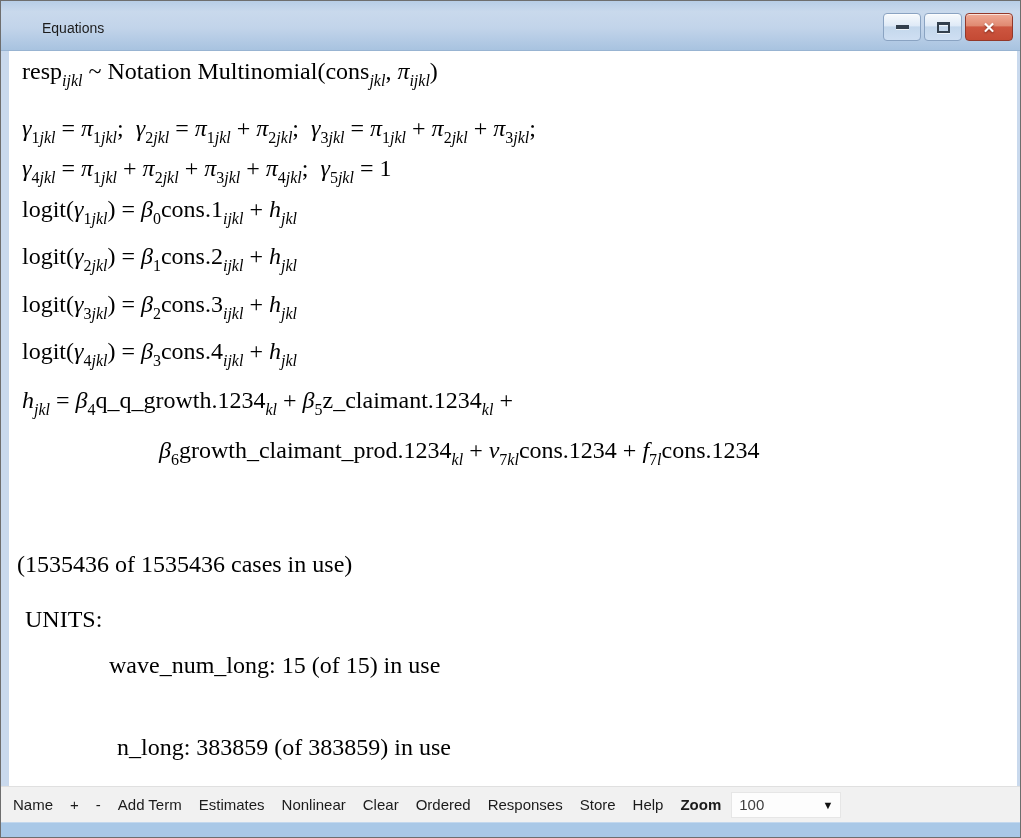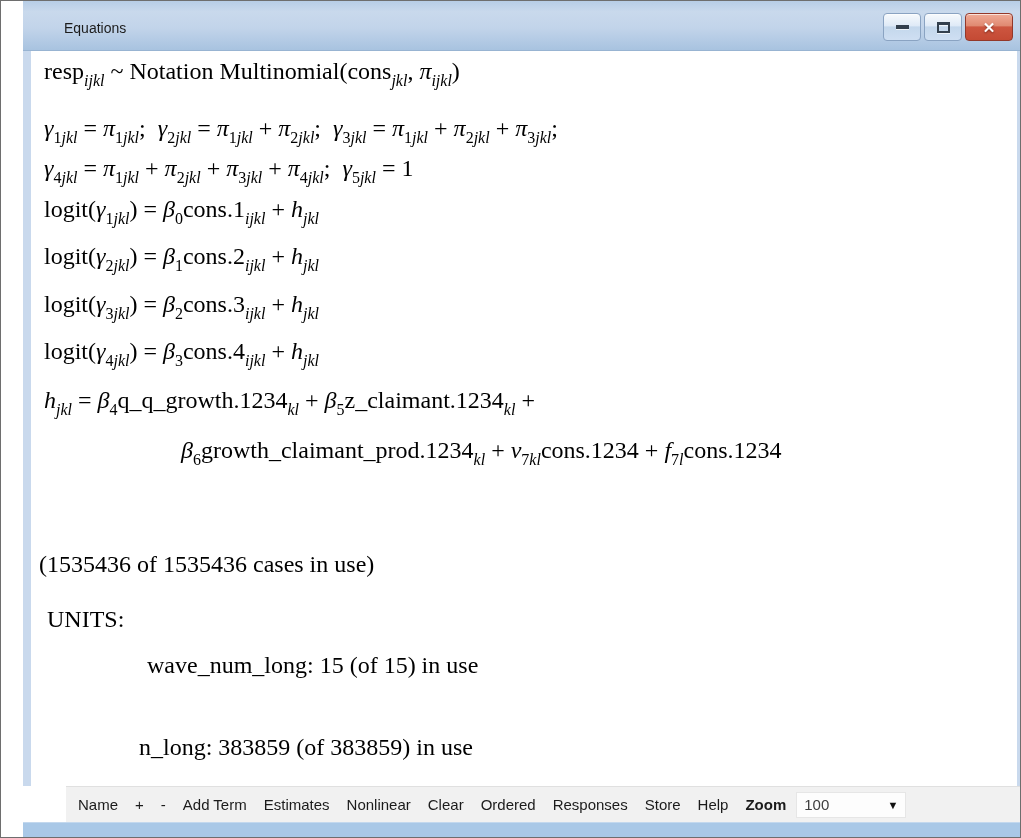--- a/index.html
+++ b/index.html
@@ -4,21 +4,20 @@
 <style>
   * { margin: 0; padding: 0; box-sizing: border-box; }
   html, body { background: #e8e8e8; }
   .window {
     position: relative;
     width: 1021px; height: 838px;
     border: 1px solid #6e6e6e;
     background: #fff;
     font-family: "Liberation Sans", sans-serif;
     overflow: hidden;
-    padding-left: 22px;
   }
   
   .titlebar {
     position: relative;
     height: 50px;
     background: linear-gradient(180deg, #b7cde6 0%, #c9d9ec 22%, #c2d4ea 55%, #a8c3e0 100%);
     border-bottom: 1px solid #98b4d2;
   }
   .titlebar .title {
     position: absolute; left: 41px; top: 19px;
@@ -62,21 +61,21 @@
   .seg-rs, .seg-is { font-size: 16px; position: relative; top: 7px; letter-spacing: 0; }
   .seg-is { font-style: italic; }
   
   .toolbar {
     position: relative;
     height: 36px;
     background: #f1f1f1;
     border-top: 1px solid #e0e0e0;
     display: flex; align-items: center;
     padding-left: 12px;
-    font-size: 15px; color: #1b1b1b; margin-left: 43px;
+    font-size: 15px; color: #1b1b1b;
   }
   .tbtn { margin-right: 17px; cursor: pointer; white-space: nowrap; }
   .tlabel { font-weight: bold; margin-right: 10px; white-space: nowrap; }
   .combo {
     width: 110px; height: 26px;
     background: #fdfdfd; border: 1px solid #e6e6e6;
     display: flex; align-items: center; justify-content: space-between;
     padding: 0 7px; cursor: pointer;
   }
   .combo .val { font-size: 15px; color: #404040; }
@@ -109,21 +108,21 @@
     <div class="eq-line" style="top:64px;  left:13px;"><span class="seg-i">γ</span><span class="seg-rs">1</span><span class="seg-is">jkl</span><span class="seg-r"> = </span><span class="seg-i">π</span><span class="seg-rs">1</span><span class="seg-is">jkl</span><span class="seg-r">;  </span><span class="seg-i">γ</span><span class="seg-rs">2</span><span class="seg-is">jkl</span><span class="seg-r"> = </span><span class="seg-i">π</span><span class="seg-rs">1</span><span class="seg-is">jkl</span><span class="seg-r"> + </span><span class="seg-i">π</span><span class="seg-rs">2</span><span class="seg-is">jkl</span><span class="seg-r">;  </span><span class="seg-i">γ</span><span class="seg-rs">3</span><span class="seg-is">jkl</span><span class="seg-r"> = </span><span class="seg-i">π</span><span class="seg-rs">1</span><span class="seg-is">jkl</span><span class="seg-r"> + </span><span class="seg-i">π</span><span class="seg-rs">2</span><span class="seg-is">jkl</span><span class="seg-r"> + </span><span class="seg-i">π</span><span class="seg-rs">3</span><span class="seg-is">jkl</span><span class="seg-r">;</span></div>
     <div class="eq-line" style="top:104px; left:13px;"><span class="seg-i">γ</span><span class="seg-rs">4</span><span class="seg-is">jkl</span><span class="seg-r"> = </span><span class="seg-i">π</span><span class="seg-rs">1</span><span class="seg-is">jkl</span><span class="seg-r"> + </span><span class="seg-i">π</span><span class="seg-rs">2</span><span class="seg-is">jkl</span><span class="seg-r"> + </span><span class="seg-i">π</span><span class="seg-rs">3</span><span class="seg-is">jkl</span><span class="seg-r"> + </span><span class="seg-i">π</span><span class="seg-rs">4</span><span class="seg-is">jkl</span><span class="seg-r">;  </span><span class="seg-i">γ</span><span class="seg-rs">5</span><span class="seg-is">jkl</span><span class="seg-r"> = 1</span></div>
     <div class="eq-line" style="top:145px; left:13px;"><span class="seg-r">logit(</span><span class="seg-i">γ</span><span class="seg-rs">1</span><span class="seg-is">jkl</span><span class="seg-r">) = </span><span class="seg-i">β</span><span class="seg-rs">0</span><span class="seg-r">cons.1</span><span class="seg-is">ijkl</span><span class="seg-r"> + </span><span class="seg-i">h</span><span class="seg-is">jkl</span></div>
     <div class="eq-line" style="top:192px; left:13px;"><span class="seg-r">logit(</span><span class="seg-i">γ</span><span class="seg-rs">2</span><span class="seg-is">jkl</span><span class="seg-r">) = </span><span class="seg-i">β</span><span class="seg-rs">1</span><span class="seg-r">cons.2</span><span class="seg-is">ijkl</span><span class="seg-r"> + </span><span class="seg-i">h</span><span class="seg-is">jkl</span></div>
     <div class="eq-line" style="top:240px; left:13px;"><span class="seg-r">logit(</span><span class="seg-i">γ</span><span class="seg-rs">3</span><span class="seg-is">jkl</span><span class="seg-r">) = </span><span class="seg-i">β</span><span class="seg-rs">2</span><span class="seg-r">cons.3</span><span class="seg-is">ijkl</span><span class="seg-r"> + </span><span class="seg-i">h</span><span class="seg-is">jkl</span></div>
     <div class="eq-line" style="top:287px; left:13px;"><span class="seg-r">logit(</span><span class="seg-i">γ</span><span class="seg-rs">4</span><span class="seg-is">jkl</span><span class="seg-r">) = </span><span class="seg-i">β</span><span class="seg-rs">3</span><span class="seg-r">cons.4</span><span class="seg-is">ijkl</span><span class="seg-r"> + </span><span class="seg-i">h</span><span class="seg-is">jkl</span></div>
     <div class="eq-line" style="top:336px; left:13px;"><span class="seg-i">h</span><span class="seg-is">jkl</span><span class="seg-r"> = </span><span class="seg-i">β</span><span class="seg-rs">4</span><span class="seg-r">q_q_growth.1234</span><span class="seg-is">kl</span><span class="seg-r"> + </span><span class="seg-i">β</span><span class="seg-rs">5</span><span class="seg-r">z_claimant.1234</span><span class="seg-is">kl</span><span class="seg-r"> + </span></div>
     <div class="eq-line" style="top:386px; left:150px;"><span class="seg-i">β</span><span class="seg-rs">6</span><span class="seg-r">growth_claimant_prod.1234</span><span class="seg-is">kl</span><span class="seg-r"> + </span><span class="seg-i">v</span><span class="seg-rs">7</span><span class="seg-is">kl</span><span class="seg-r">cons.1234 + </span><span class="seg-i">f</span><span class="seg-rs">7</span><span class="seg-is">l</span><span class="seg-r">cons.1234</span></div>
     <div class="eq-line" style="top:500px; left:8px;"><span class="seg-r">(1535436 of 1535436 cases in use)</span></div>
     <div class="eq-line" style="top:555px; left:16px;"><span class="seg-r">UNITS:</span></div>
-    <div class="eq-line" style="top:601px; left:116px;"><span class="seg-r">wave_num_long: 15 (of 15) in use</span></div>
+    <div class="eq-line" style="top:601px; left:100px;"><span class="seg-r">wave_num_long: 15 (of 15) in use</span></div>
     <div class="eq-line" style="top:683px; left:108px;"><span class="seg-r">n_long: 383859 (of 383859) in use</span></div>
   </div>
 
   <div class="toolbar">
     <span class="tbtn">Name</span>
     <span class="tbtn">+</span>
     <span class="tbtn">-</span>
     <span class="tbtn">Add Term</span>
     <span class="tbtn">Estimates</span>
     <span class="tbtn">Nonlinear</span>

